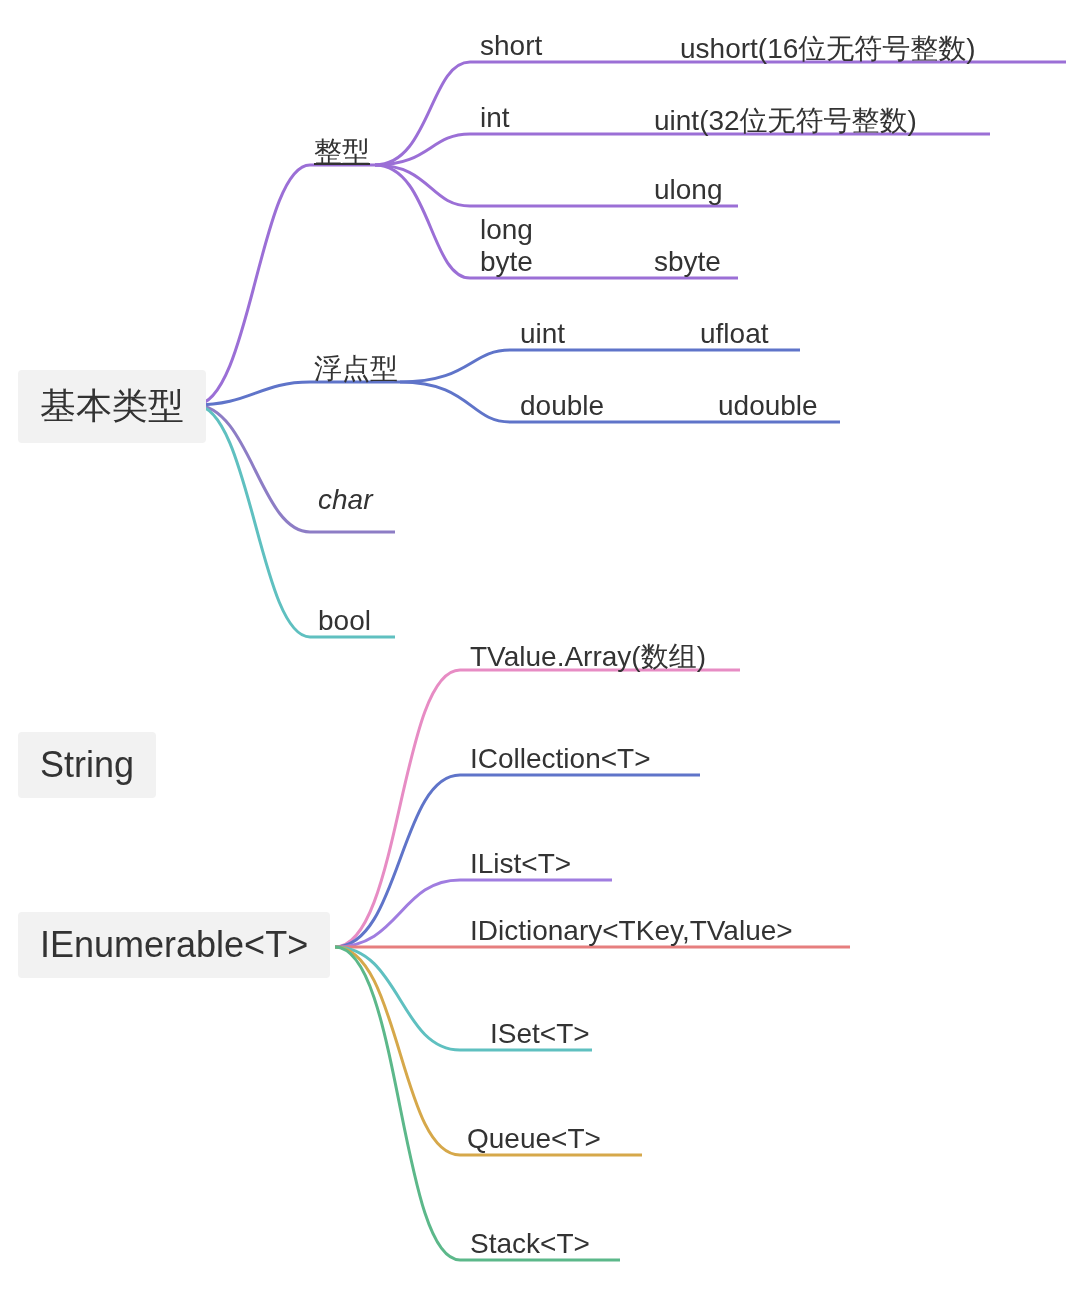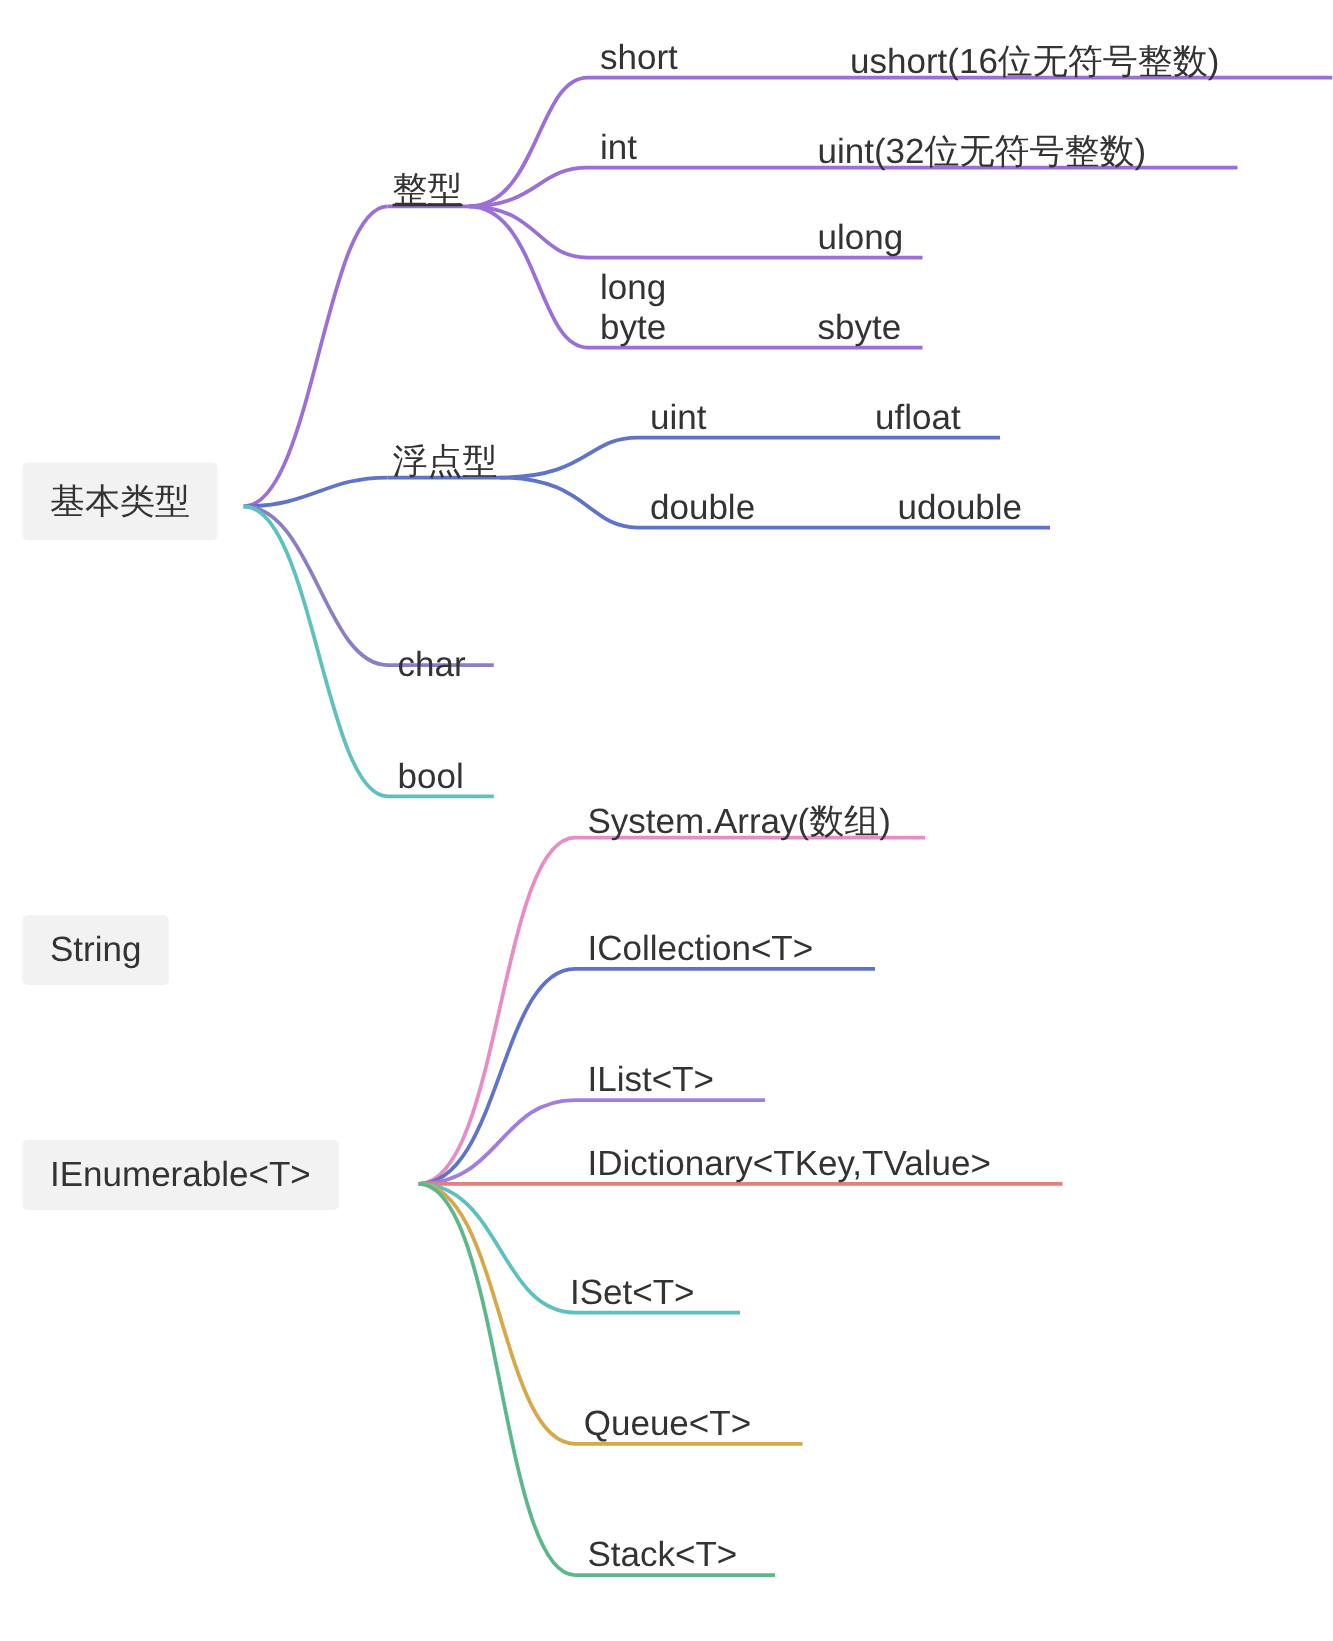--- a/index.html
+++ b/index.html
@@ -19,21 +19,21 @@
   }
   .node {
     position: absolute;
     font-size: 28px;
     color: #333;
     white-space: nowrap;
   }
   .root {
     background: #f2f2f2;
     padding: 12px 22px;
-    font-size: 28px;
+    font-size: 36px;
     border-radius: 4px;
   }
   .underlined { text-decoration: underline; }
 </style>
 </head>
 <body>
 
 <svg class="connectors" viewBox="0 0 1066 1313">
 
   <path d="M 195 405 C 250 405 260 165 310 165" stroke="#9b6fd6" stroke-width="3" fill="none"></path>
@@ -64,39 +64,39 @@
 
   <line x1="310" y1="382" x2="400" y2="382" stroke="#5f74c9" stroke-width="3"></line>
 </svg>
 
 <div class="node root" style="left:18px; top:370px;">基本类型</div>
 <div class="node root" style="left:18px; top:732px;">String</div>
 <div class="node root" style="left:18px; top:912px;">IEnumerable&lt;T&gt;</div>
 
 <div class="node underlined" style="left:314px; top:133px;">整型</div>
 <div class="node" style="left:314px; top:350px;">浮点型</div>
-<div class="node" style="left:318px; top:516px;">char</div>
+<div class="node" style="left:318px; top:484px;font-style:italic;">char</div>
 <div class="node" style="left:318px; top:605px;">bool</div>
 
 <div class="node" style="left:480px; top:30px;">short</div>
 <div class="node" style="left:680px; top:30px;">ushort(16位无符号整数)</div>
 
 <div class="node" style="left:480px; top:102px;">int</div>
 <div class="node" style="left:654px; top:102px;">uint(32位无符号整数)</div>
 
 <div class="node" style="left:480px; top:174px;margin-top:40px;">long</div>
 <div class="node" style="left:654px; top:174px;">ulong</div>
 
 <div class="node" style="left:480px; top:246px;">byte</div>
 <div class="node" style="left:654px; top:246px;">sbyte</div>
 
 <div class="node" style="left:520px; top:318px;">uint</div>
 <div class="node" style="left:700px; top:318px;">ufloat</div>
 <div class="node" style="left:520px; top:390px;">double</div>
 <div class="node" style="left:718px; top:390px;text-align:right;">udouble</div>
 
-<div class="node" style="left:470px; top:638px;">System.Array(数组)</div>
+<div class="node" style="left:470px; top:638px;">TValue.Array(数组)</div>
 <div class="node" style="left:470px; top:743px;">ICollection&lt;T&gt;</div>
 <div class="node" style="left:470px; top:848px;">IList&lt;T&gt;</div>
 <div class="node" style="left:470px; top:915px;">IDictionary&lt;TKey,TValue&gt;</div>
-<div class="node" style="left:456px; top:1018px;text-align:right;">ISet&lt;T&gt;</div>
+<div class="node" style="left:490px; top:1018px;text-align:right;">ISet&lt;T&gt;</div>
 <div class="node" style="left:467px; top:1123px;">Queue&lt;T&gt;</div>
 <div class="node" style="left:470px; top:1228px;">Stack&lt;T&gt;</div>
 
 </body></html>

